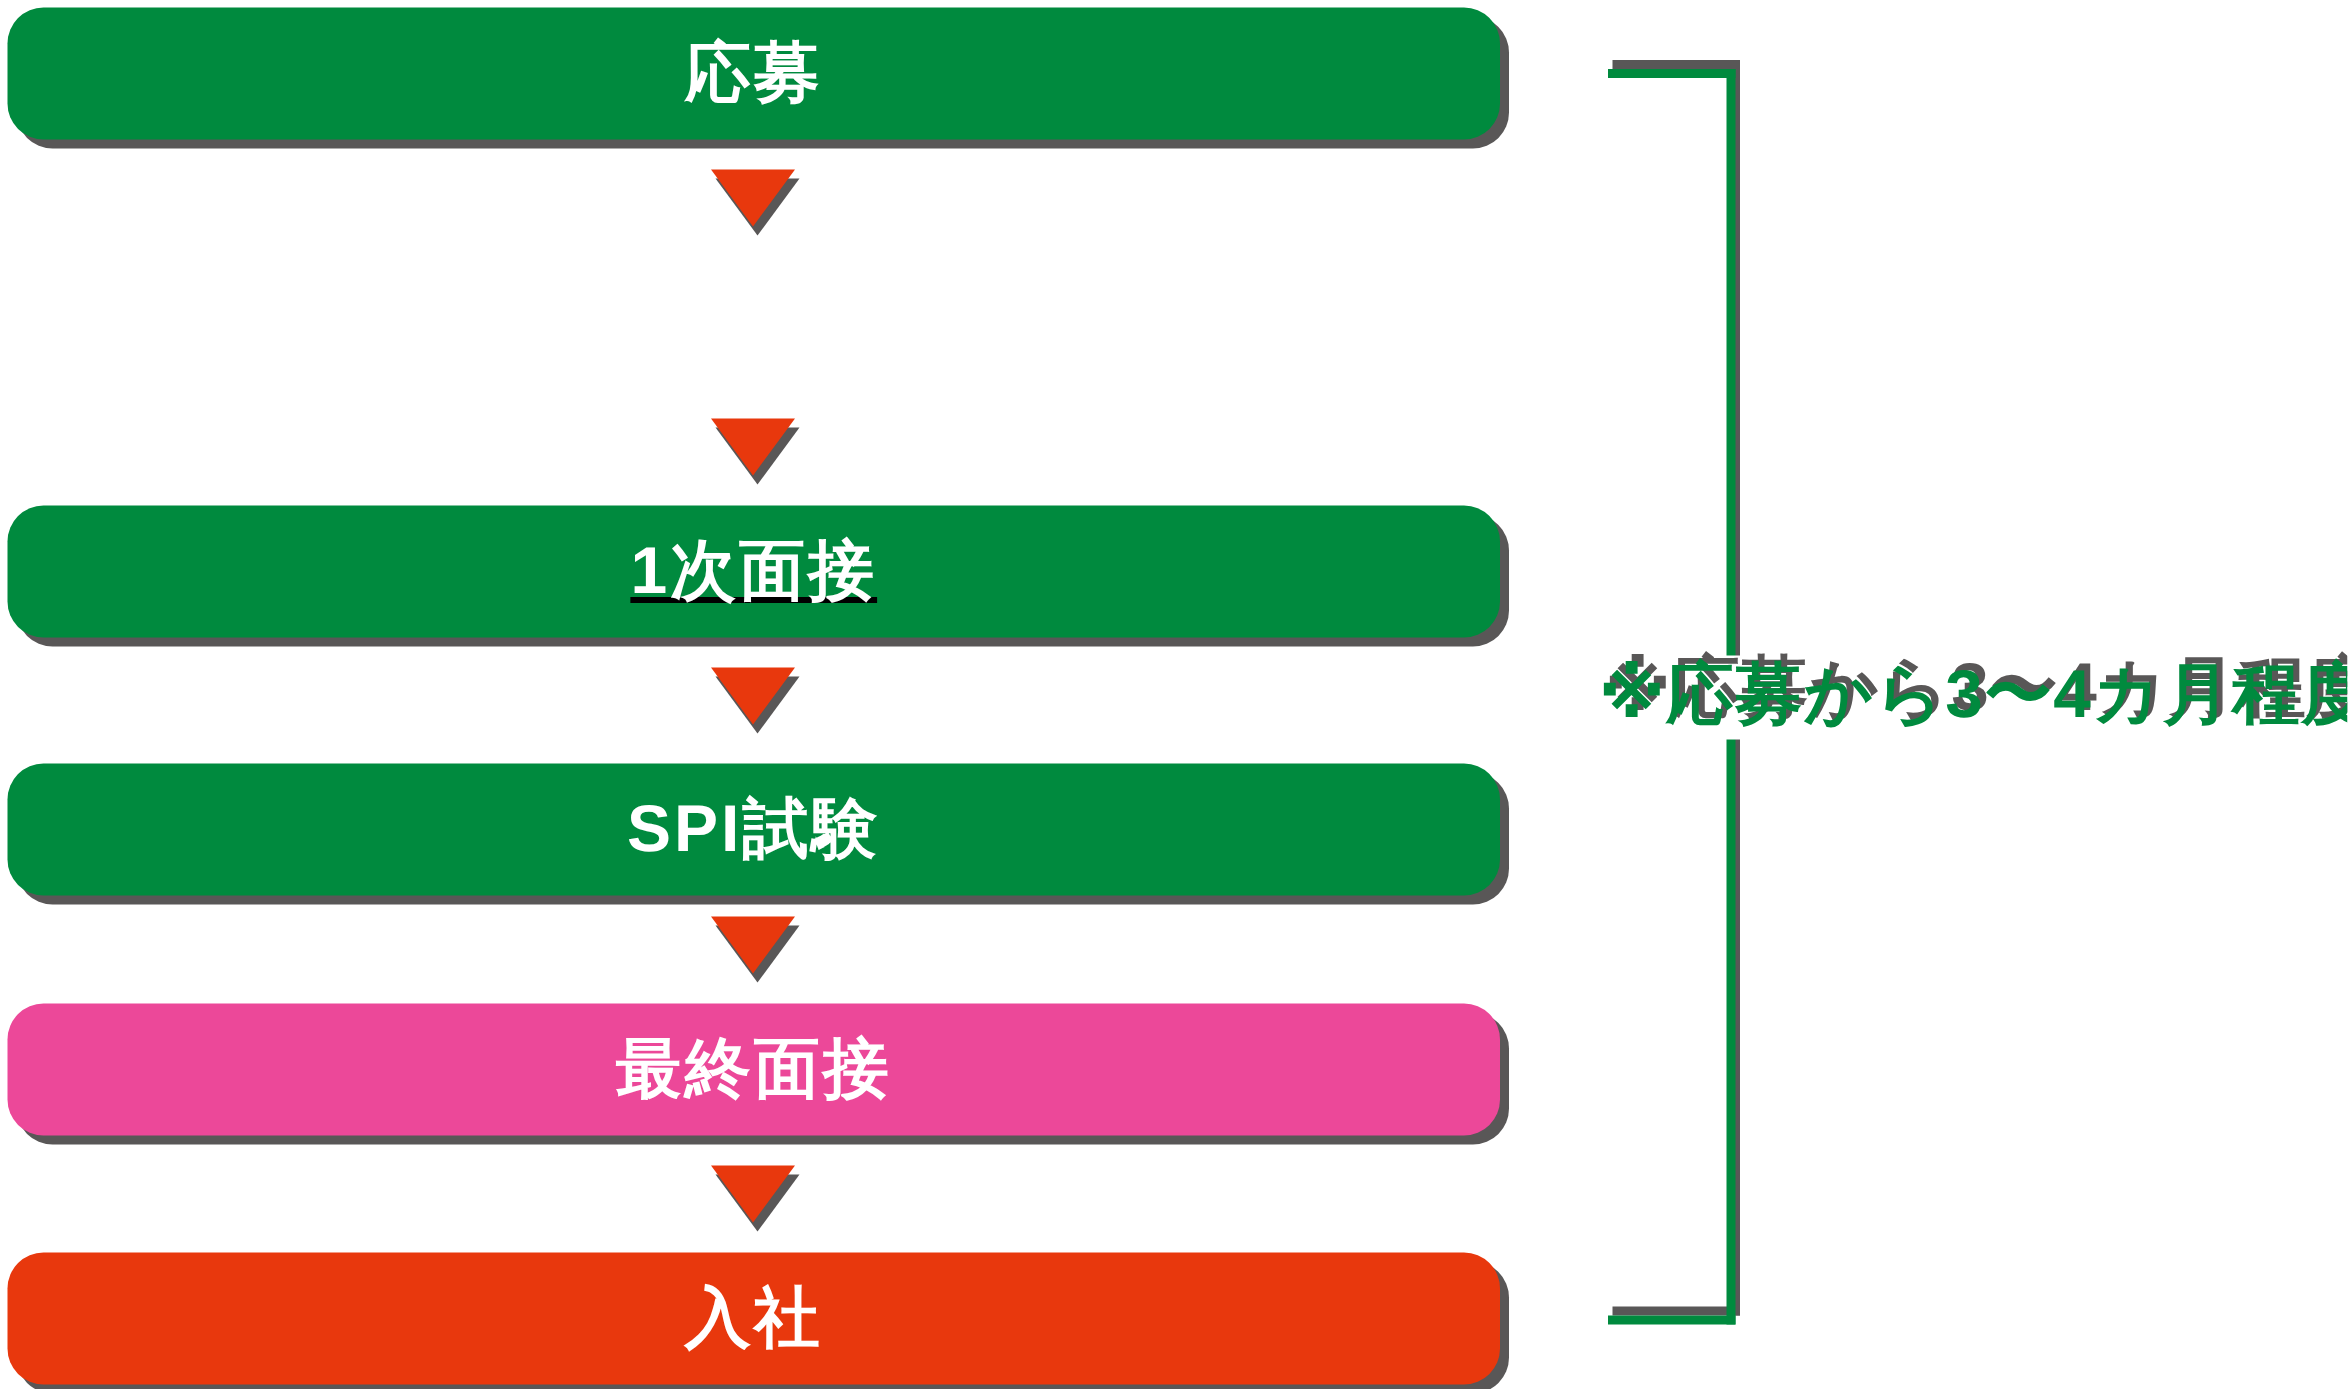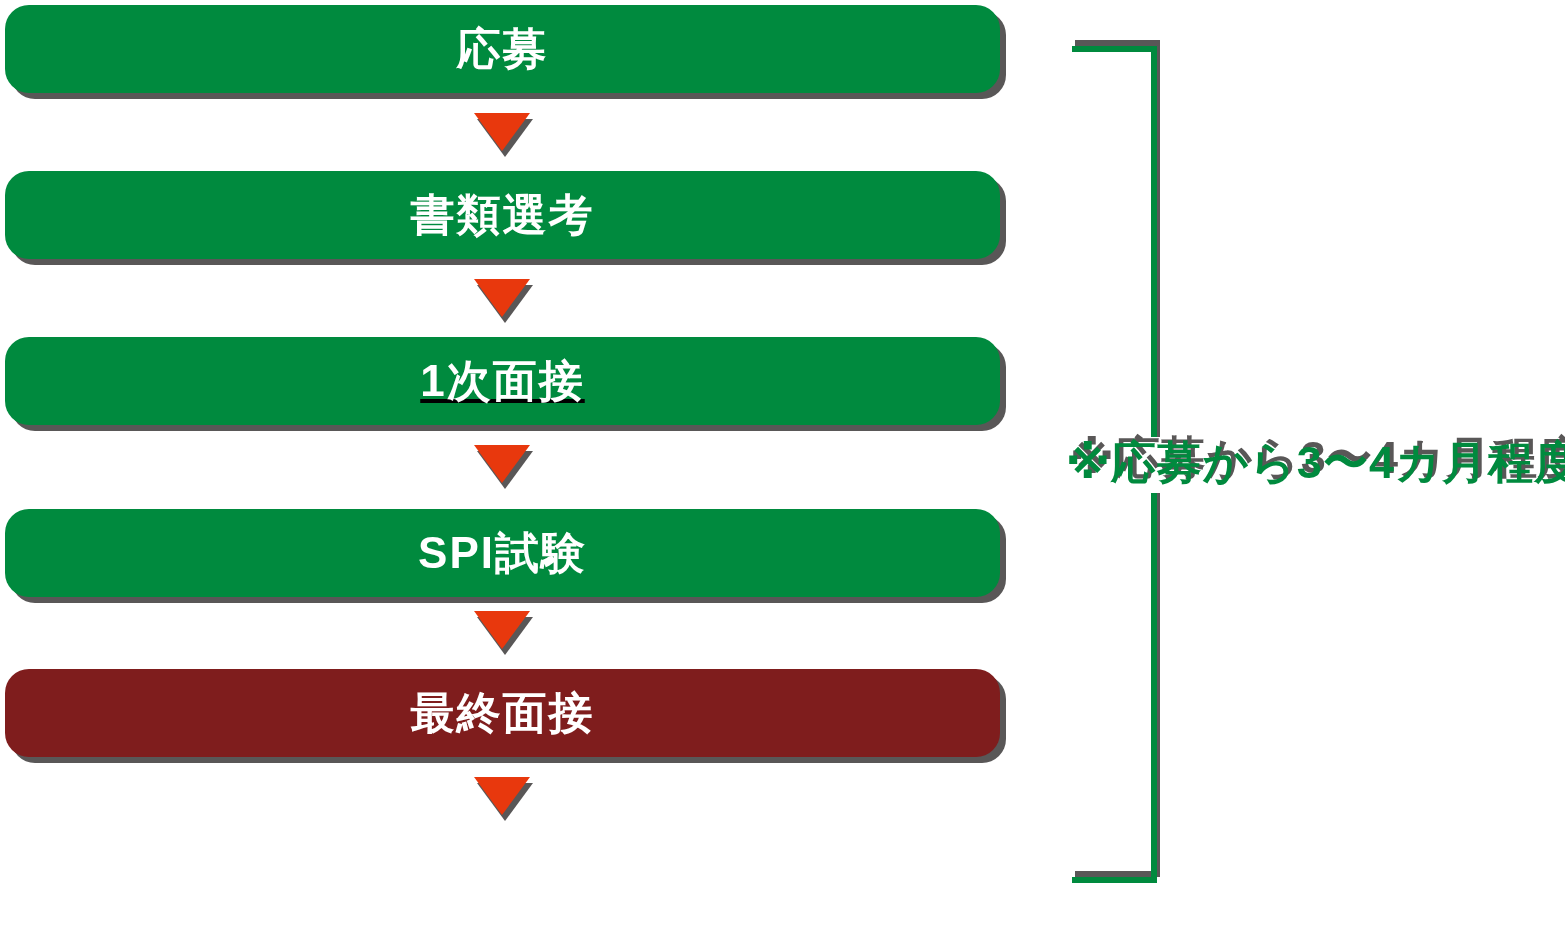--- a/index.html
+++ b/index.html
@@ -107,39 +107,39 @@
 </head>
 <body>
 
 <div class="stage">
 
   <div class="bar" style="top: 5px; background: rgb(0, 138, 62);">
     <span class="bar-label">応募</span>
   </div>
   <div class="arrow" style="top:113px"></div>
 
-  <div class="bar" style="top: 171px; background: rgb(0, 138, 62);">
-    <span class="bar-label">書類選考</span>
-  </div>
   <div class="arrow" style="top:279px"></div>
 
   <div class="bar" style="top: 337px; background: rgb(0, 138, 62); text-decoration: underline;">
     <span class="bar-label">1次面接</span>
   </div>
   <div class="arrow" style="top:445px"></div>
 
   <div class="bar" style="top: 509px; background: rgb(0, 138, 62);">
     <span class="bar-label">SPI試験</span>
   </div>
   <div class="arrow" style="top:611px"></div>
 
-  <div class="bar" style="top: 669px; background: #7f1d1d;">
+  <div class="bar" style="top: 669px; background: #ec4899;">
     <span class="bar-label">最終面接</span>
   </div>
   <div class="arrow" style="top:777px"></div>
 
+  <div class="bar" style="top: 835px; background: rgb(232, 56, 13);">
+    <span class="bar-label">入社</span>
+  </div>
 
   <div class="bracket bracket-shadow"></div>
   <div class="bracket bracket-main"></div>
 
   <div class="annotation">※応募から3〜4カ月程度</div>
 
 </div>
 
 </body></html>

